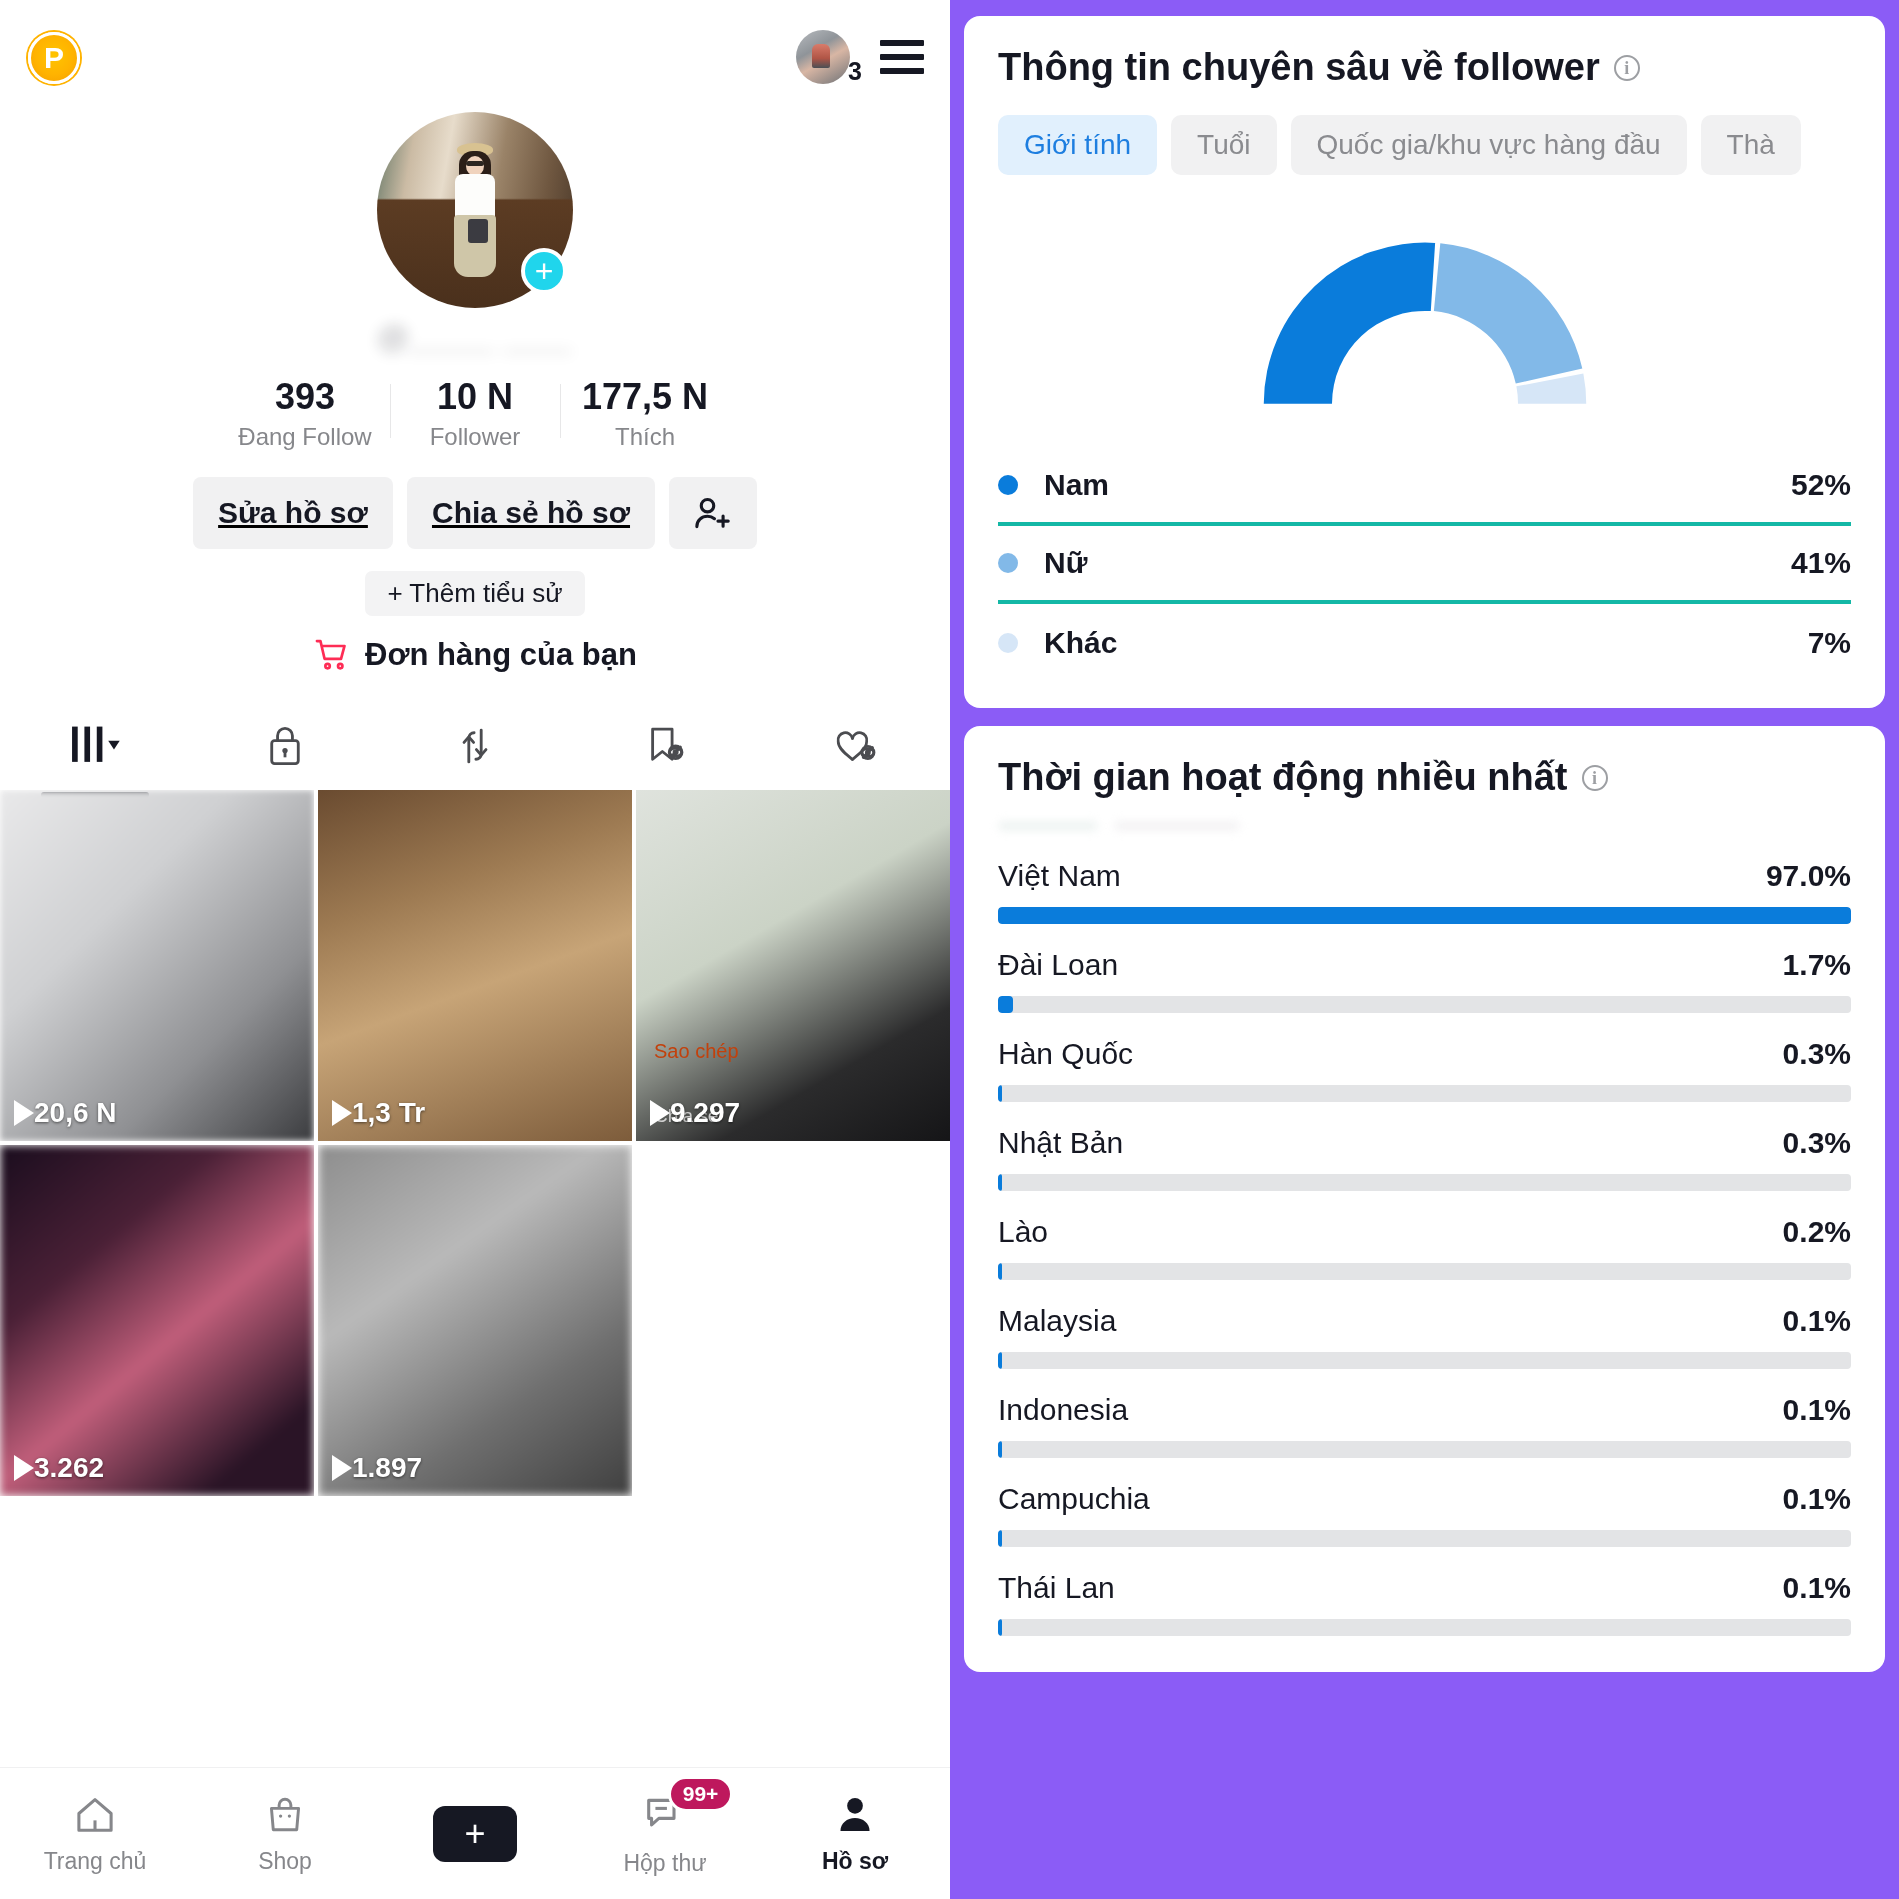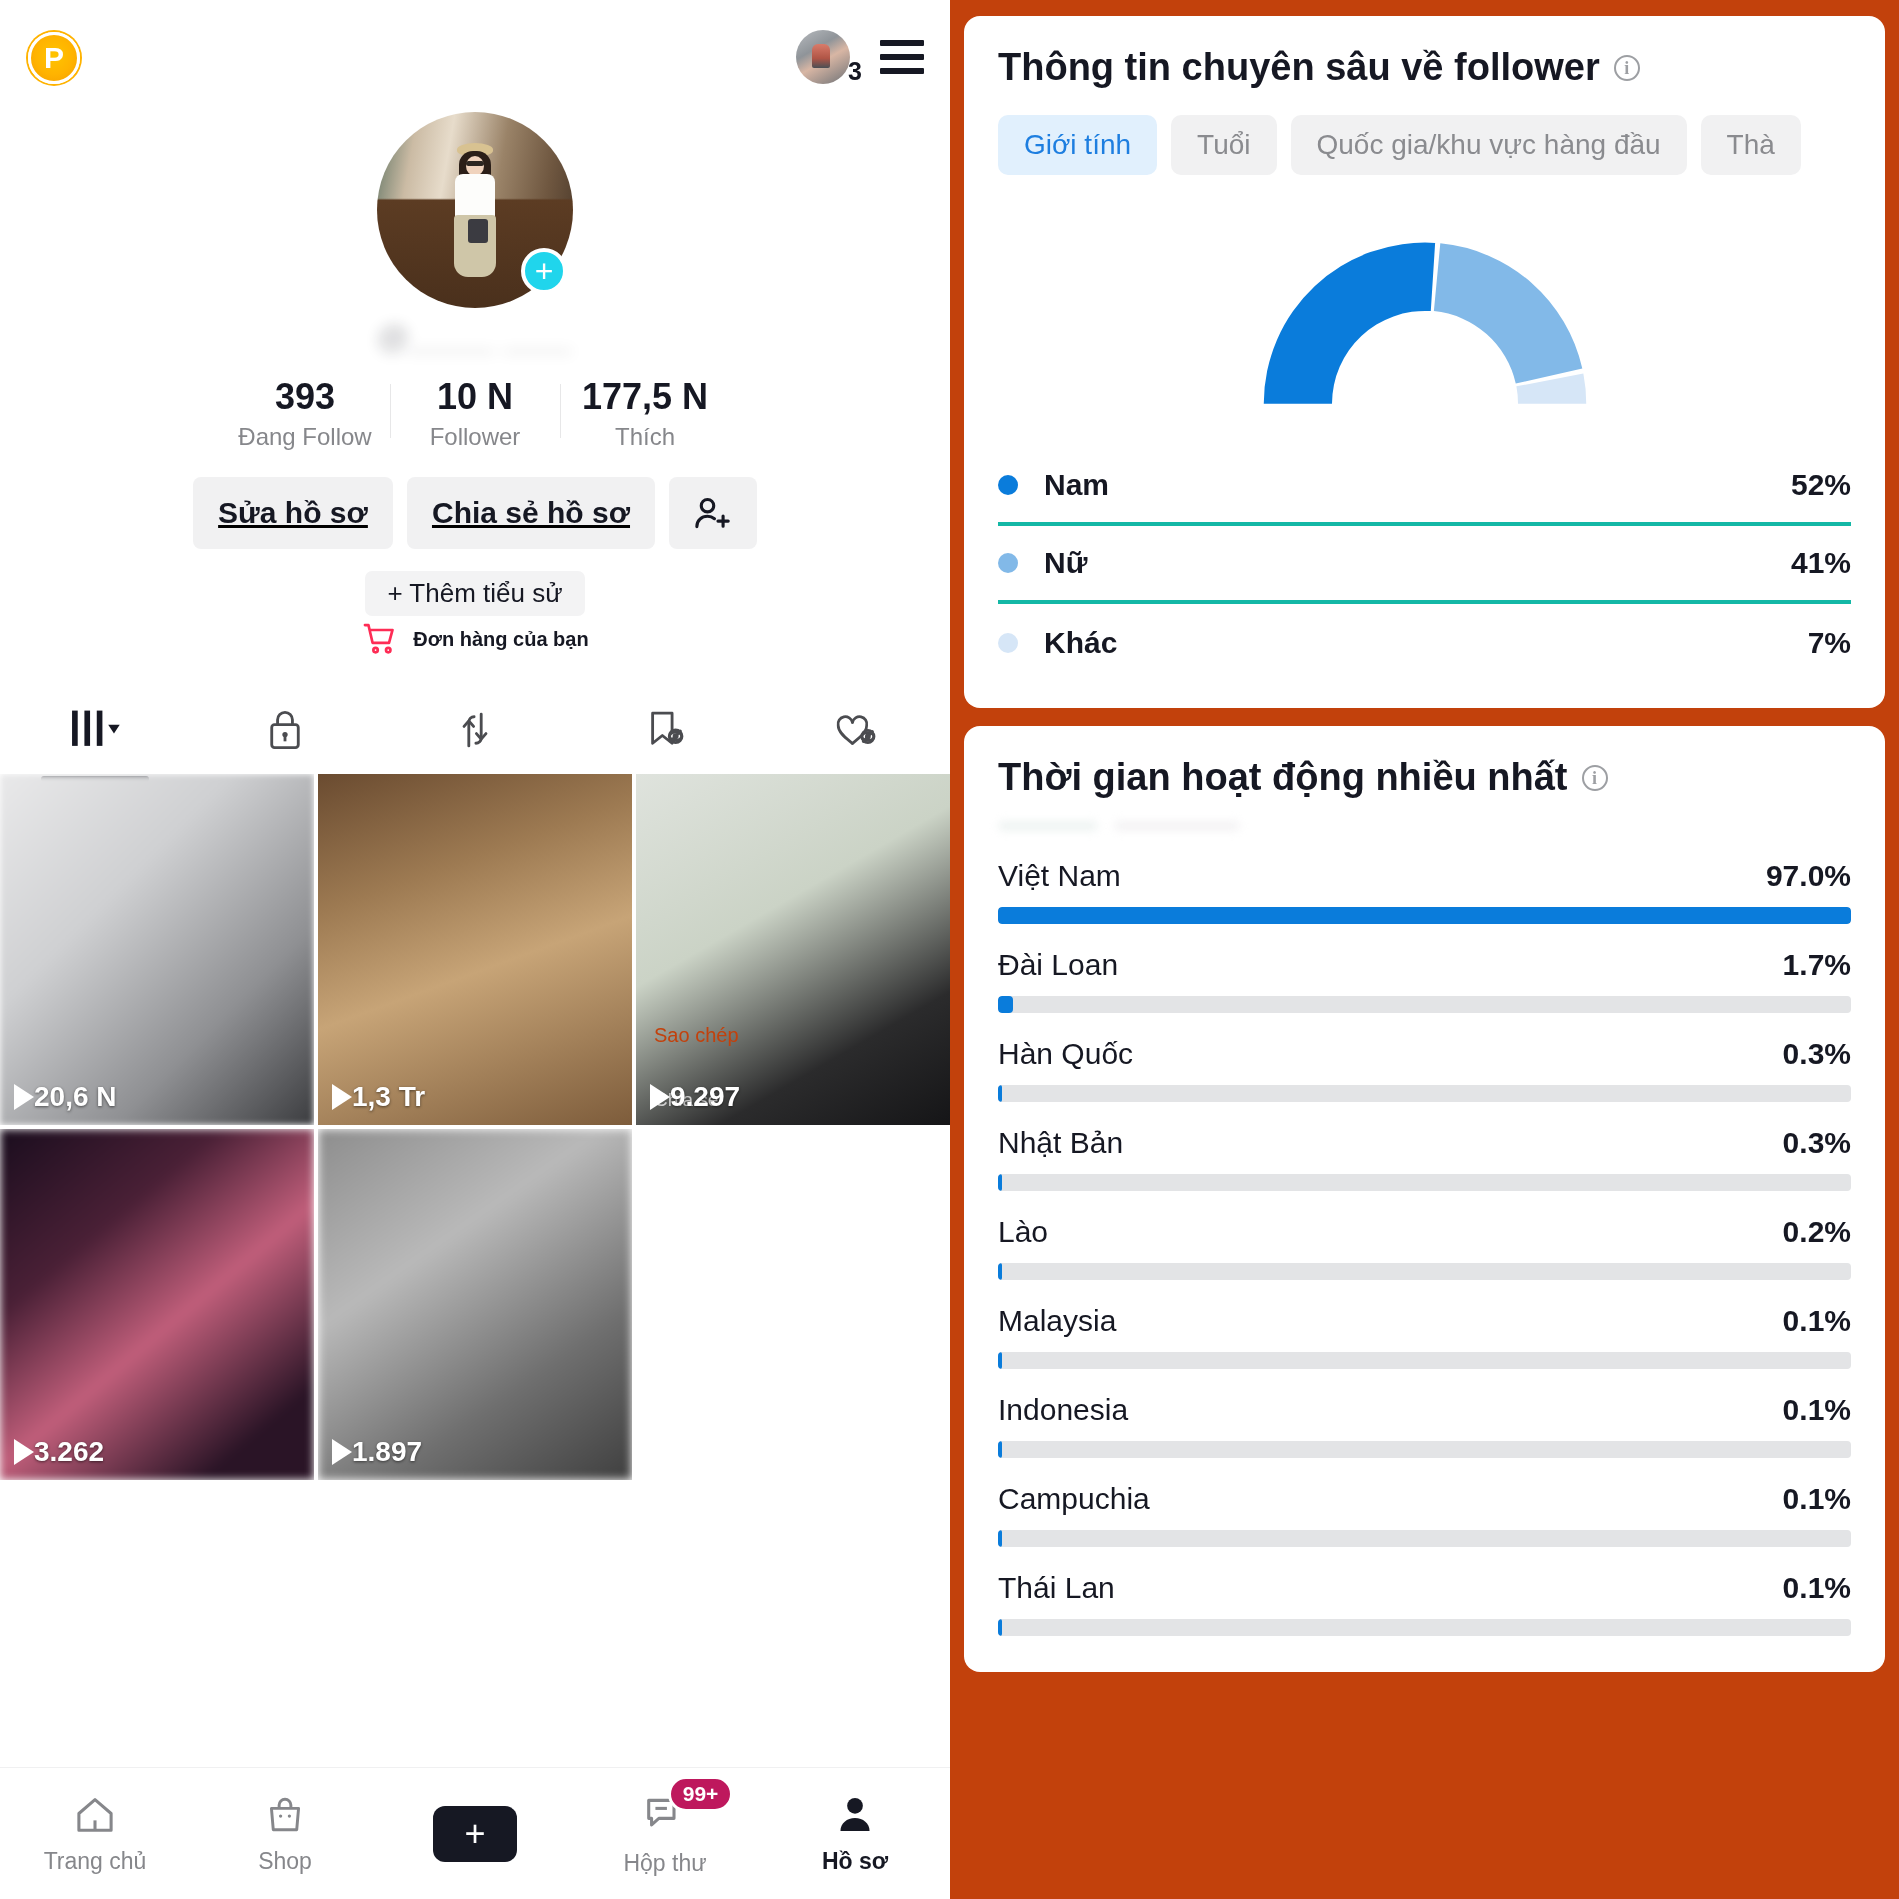--- a/index.html
+++ b/index.html
@@ -107,21 +107,21 @@
   .btn-share { width: 248px; }
   .btn-icon { width: 88px; background: #f1f1f2; border-radius: 8px; height: 72px; display:flex; align-items:center; justify-content:center; }
 
   .bio-chip-row { display: flex; justify-content: center; margin-top: 22px; }
   .bio-chip {
     background: #f3f3f4; border-radius: 7px;
     padding: 7px 22px; font-size: 26px; color: #161823;
   }
   .order-row {
     display: flex; justify-content: center; align-items: center; gap: 14px;
-    margin-top: 4px; font-size: 20px; font-weight: 700; color: #161823;
+    margin-top: 20px; font-size: 31px; font-weight: 700; color: #161823;
   }
 
   .tabs {
     display: flex; margin-top: 34px; position: relative; height: 82px;
   }
   .tab {
     flex: 1; display: flex; align-items: center; justify-content: center;
     position: relative; padding-bottom: 6px;
   }
   .tab-underline {
@@ -172,21 +172,21 @@
   .create-btn::after  { right: -8px; background:#ff2c55; }
   .badge99 {
     position: absolute; left: 56%; top: -14px;
     background: #be185d; color: #fff; font-size: 21px; font-weight: 700;
     padding: 3px 12px; border-radius: 18px; border: 3px solid #fff;
   }
 
   
   .right {
     width: 949px; height: 1899px; flex: 0 0 949px;
-    background: #c2410c; overflow: hidden; position: relative;
+    background: #8b5cf6; overflow: hidden; position: relative;
   }
   .card { background: #ffffff; border-radius: 16px; margin: 0 14px 18px 14px; padding: 30px 34px 26px 34px; }
   .card:first-child { margin-top: 16px; }
   .card-title {
     display: flex; align-items: center; gap: 14px;
     font-size: 38px; font-weight: 700; color: #161823;
   }
   .info-icon {
     width: 26px; height: 26px; border-radius: 50%;
     border: 2px solid #9d9fa3; color: #9d9fa3;

